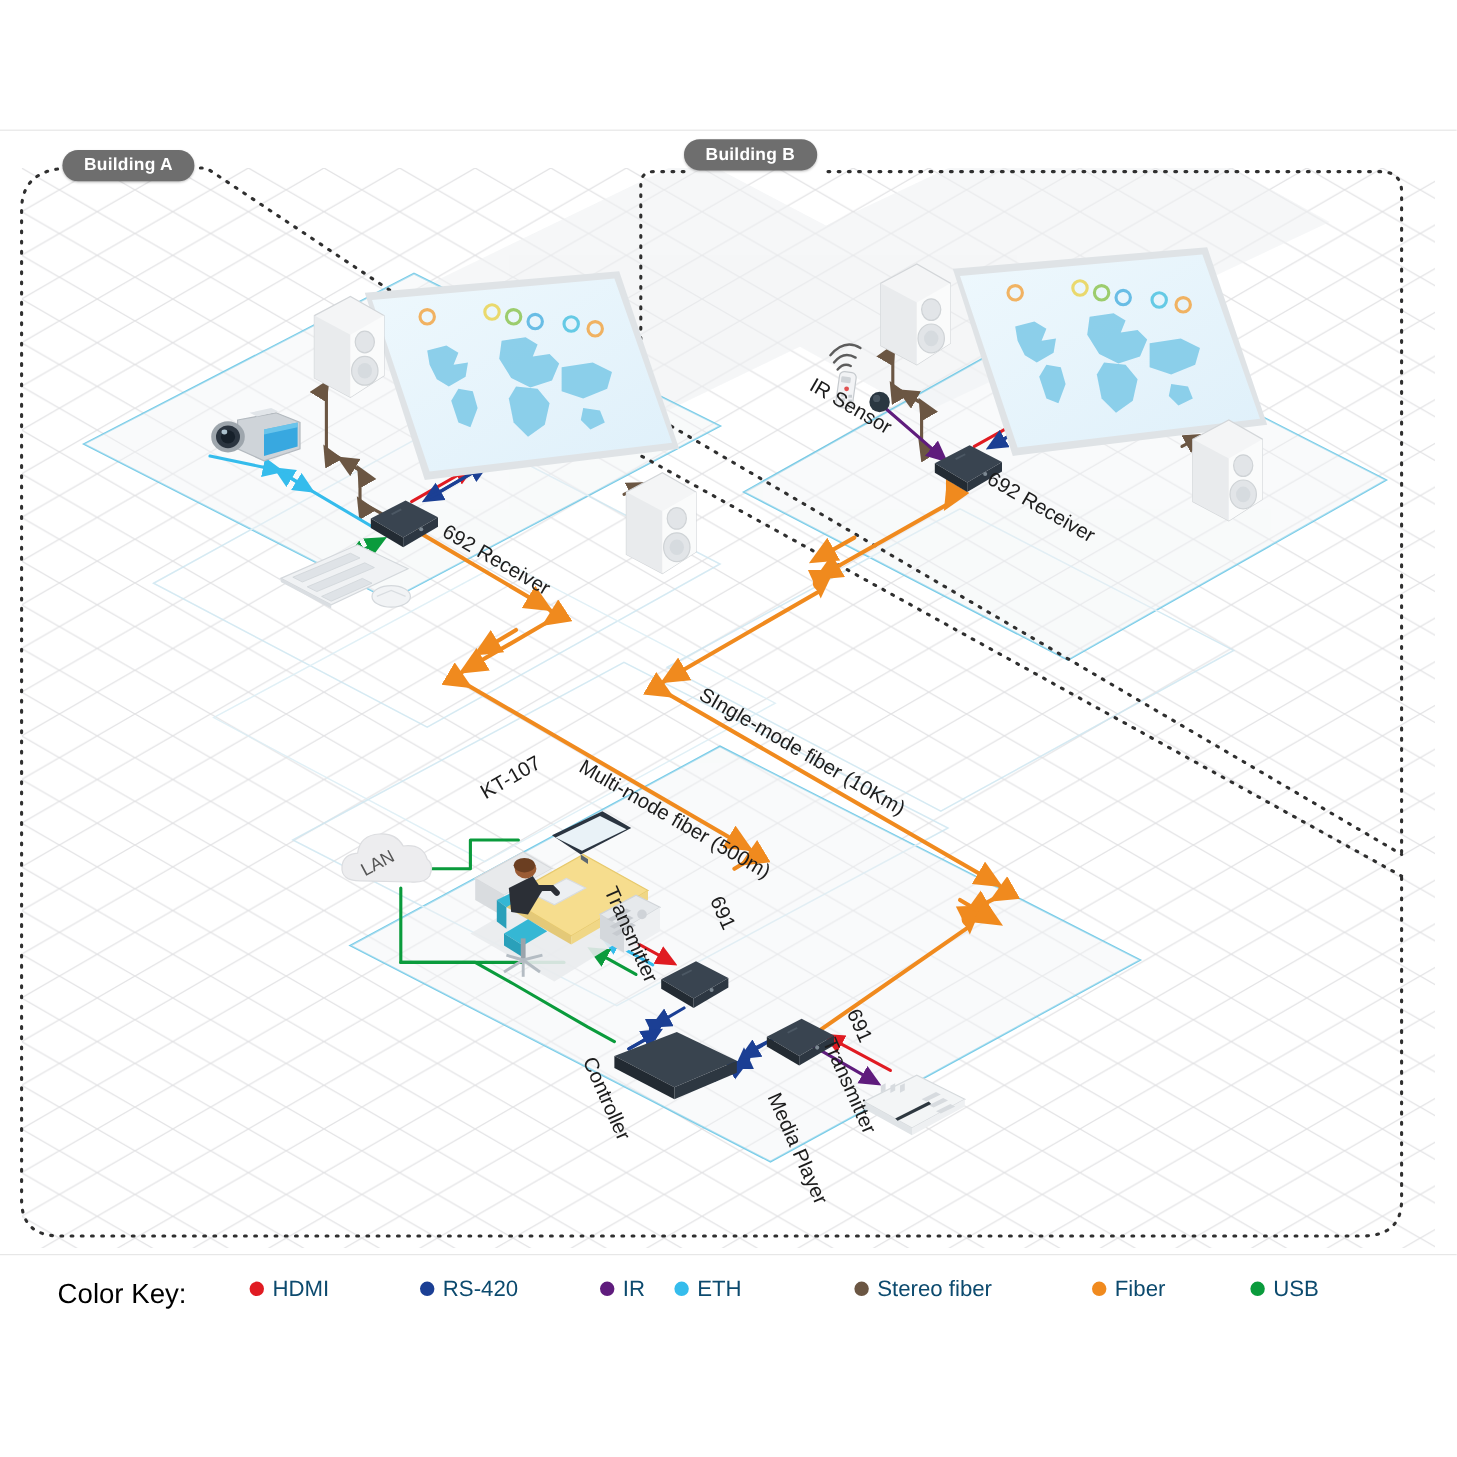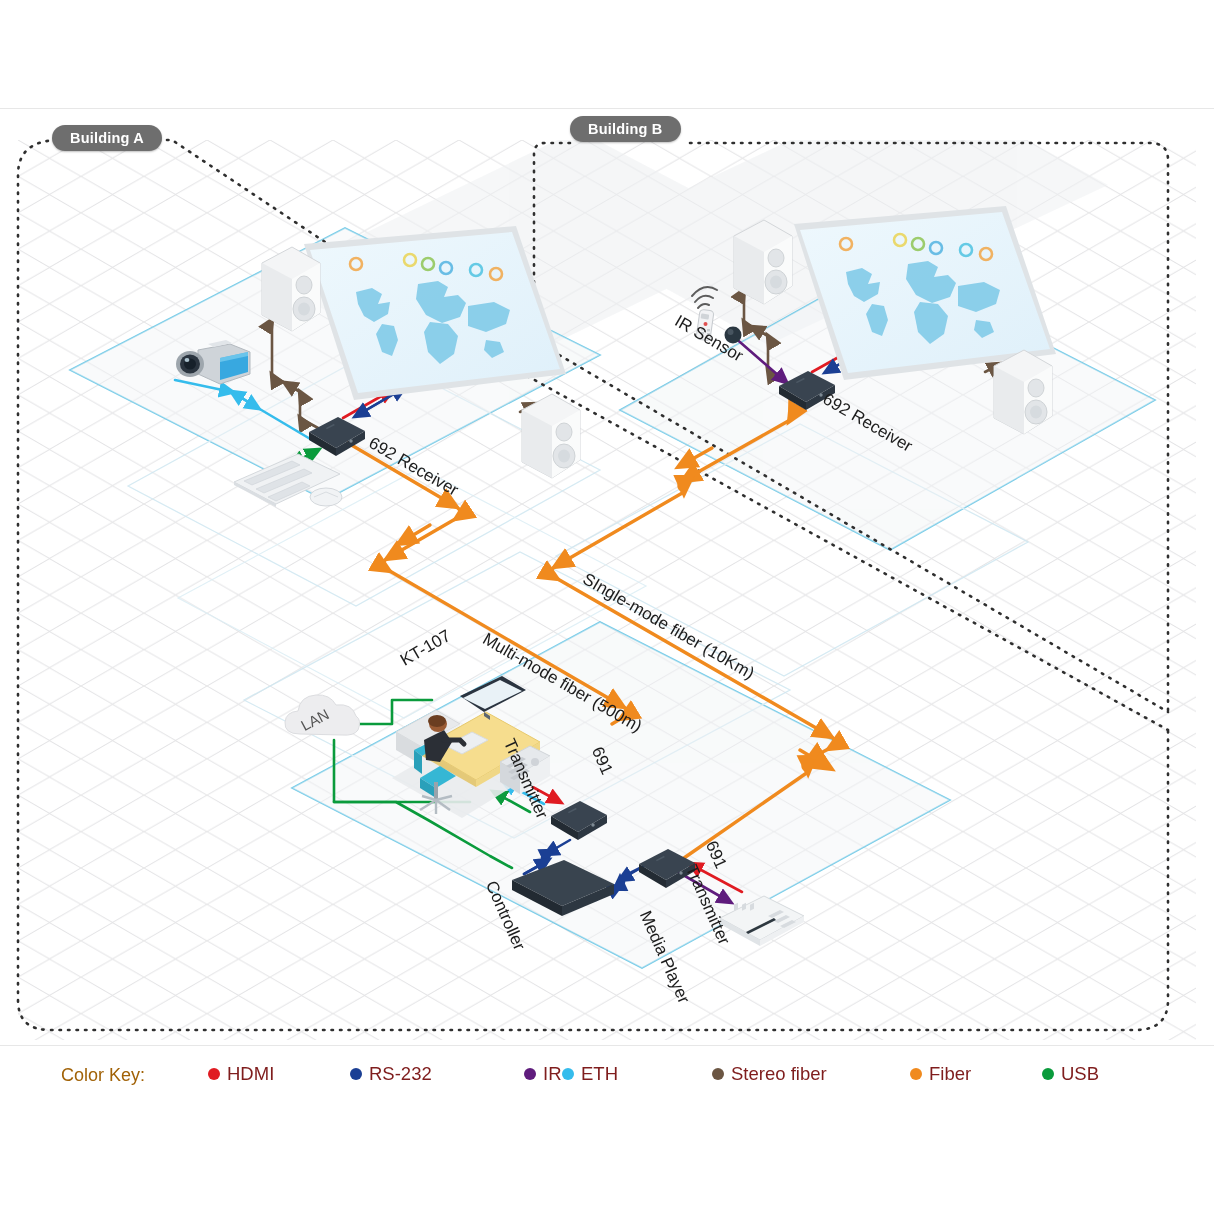--- a/index.html
+++ b/index.html
@@ -23,22 +23,22 @@
     color:#ffffff;font-weight:bold;font-size:14.5px;letter-spacing:.2px;
     display:flex;align-items:center;justify-content:center;padding:0 18px;
     box-shadow:0 1px 2px rgba(0,0,0,.25);
   }
 
   
   .lbl{
     position:absolute;color:#1c1c1c;font-size:17px;white-space:nowrap;
     transform-origin:0 50%;
   }
-  .key-title{position:absolute;left:61px;top:1065px;font-size:18px;color:#a16207;}
-  .key-item{position:absolute;top:1063px;display:flex;align-items:center;gap:7px;font-size:18.5px;color:#7f1d1d;}
+  .key-title{position:absolute;left:48px;top:1065px;font-size:23px;color:#000000;}
+  .key-item{position:absolute;top:1063px;display:flex;align-items:center;gap:7px;font-size:18.5px;color:#0c4a6e;}
   .key-dot{width:12px;height:12px;border-radius:50%;display:inline-block;}
 
   
   .rule{position:absolute;left:0;width:1214px;height:1px;background:#e7e7e7;}
 
   
   .dev{position:absolute;}
   .dev svg{overflow:visible;}
 </style>
 </head>
@@ -501,23 +501,23 @@
   <div class="lbl" style="left:644px;top:902px;transform:rotate(66deg);">Media Player</div>
 
   <div class="key-title">Color Key:</div>
 
   <div class="key-item" style="left:208px;">
     <span class="key-dot" style="background:#e01b22"></span>
     <span>HDMI</span>
   </div>
   <div class="key-item" style="left:350px;">
     <span class="key-dot" style="background:#1b3f94"></span>
-    <span>RS-232</span>
-  </div>
-  <div class="key-item" style="left:524px;justify-content:flex-end;">
+    <span>RS-420</span>
+  </div>
+  <div class="key-item" style="left:500px;justify-content:flex-end;">
     <span class="key-dot" style="background:#5f1c7d"></span>
     <span>IR</span>
   </div>
   <div class="key-item" style="left:562px;">
     <span class="key-dot" style="background:#35bcec"></span>
     <span>ETH</span>
   </div>
   <div class="key-item" style="left:712px;">
     <span class="key-dot" style="background:#6b5643"></span>
     <span>Stereo fiber</span>

